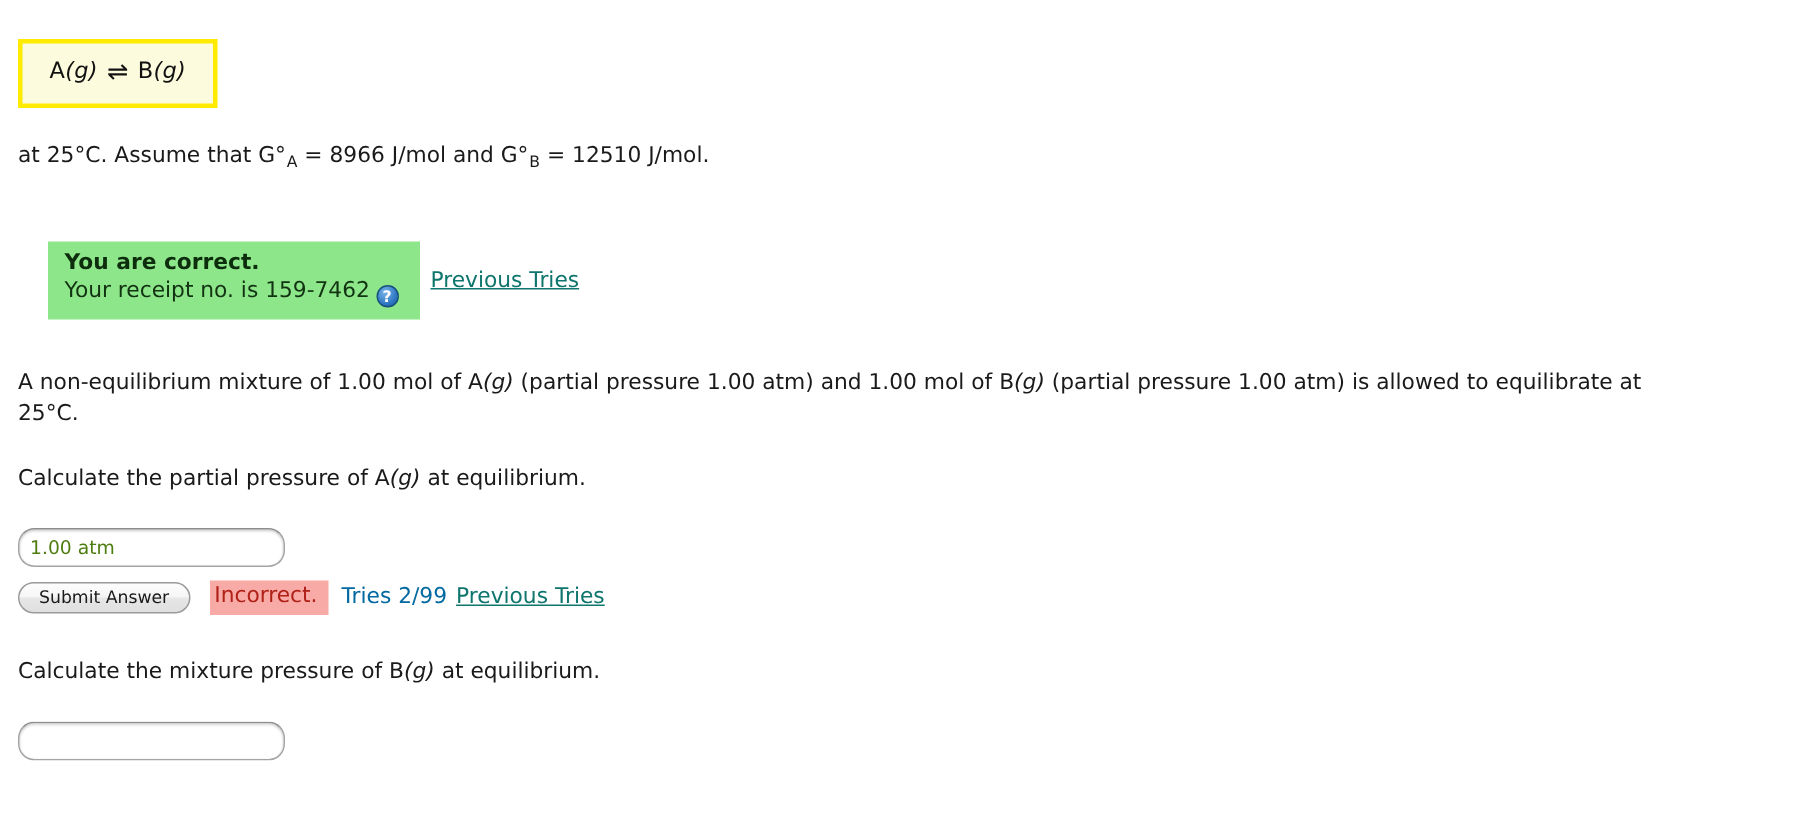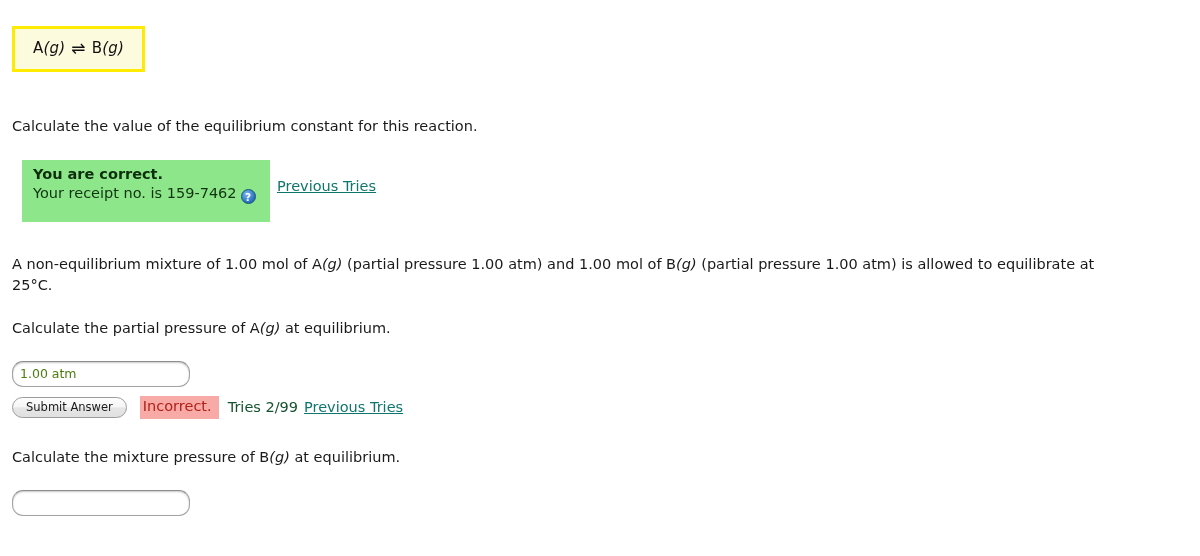--- a/index.html
+++ b/index.html
@@ -69,22 +69,22 @@
   }
 
   
   .fb-row {
     display: flex;
     align-items: flex-start;
     margin: 0;
   }
   .correct-box {
     background: #8ee68a;
-    padding: 5px 9px 18px 11px;
-    margin-left: 10px;
+    padding: 5px 9px 8px 11px;
+    margin-left: 20px;
     min-width: 248px;
     box-sizing: border-box;
     line-height: 1.32;
   }
   .correct-title {
     font-weight: bold;
     font-size: 14.5px;
     color: #0d2e0d;
     display: block;
   }
@@ -161,21 +161,21 @@
     background: #f8aaa6;
     color: #b02118;
     font-size: 14.5px;
     padding: 3px 7px 4px 3px;
     margin-left: 13px;
     white-space: nowrap;
     line-height: 1.1;
   }
   .tries-text {
     font-size: 14.5px;
-    color: #14532d;
+    color: #0369a1;
     margin-left: 9px;
     white-space: nowrap;
   }
   .inline-link-sp { margin-left: 6px; }
 </style>
 </head>
 <body>
 
 <div class="page">
 
@@ -184,25 +184,25 @@
   <div class="gap-lg"></div>
 
   
   <div class="rxn-box">
     <span class="rxn-text"><span>A</span><i class="it">(g)</i><span class="rxn-arrow">⇌</span><span>B</span><i class="it">(g)</i></span>
   </div>
 
   <div class="gap-lg"></div>
 
   
-
-  <div class="gap-lg"></div>
-
-  
-  <p class="para">Calculate the value of the equilibrium constant for this reaction.</p>
+  <p class="para"><span>at 25°C. Assume that G°</span><sub class="sb">A</sub><span> = 8966 J/mol and G°</span><sub class="sb">B</sub><span> = 12510 J/mol.</span></p>
+
+  <div class="gap-lg"></div>
+
+  
 
   <div class="gap-md"></div>
 
 
   <div class="gap-xs"></div>
 
   <div class="fb-row">
     <div class="correct-box">
       <span class="correct-title">You are correct.</span>
       <span class="correct-receipt">Your receipt no. is 159-7462</span><span class="help-icon">?</span>

